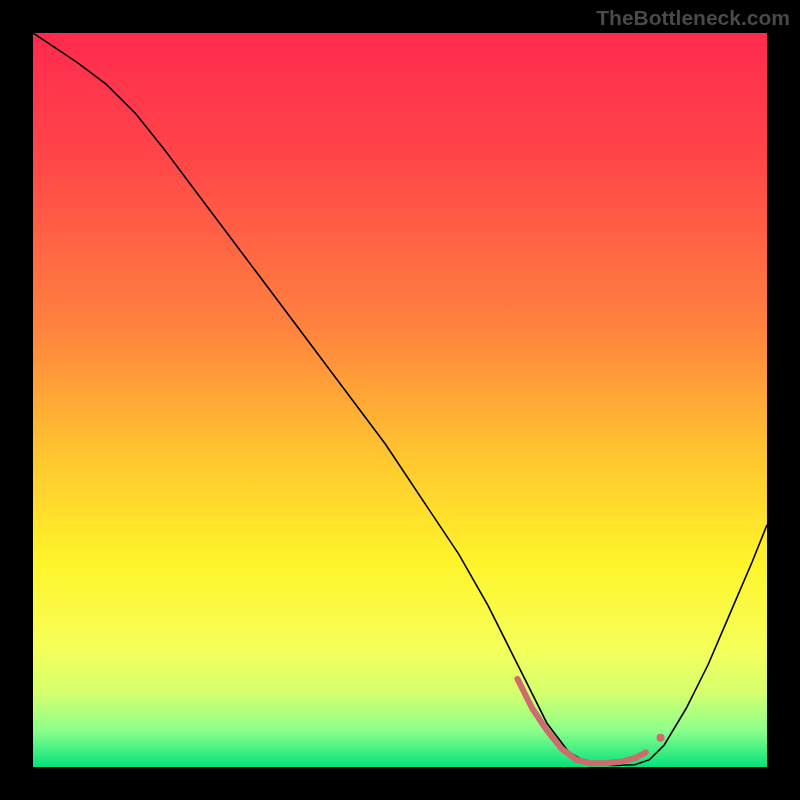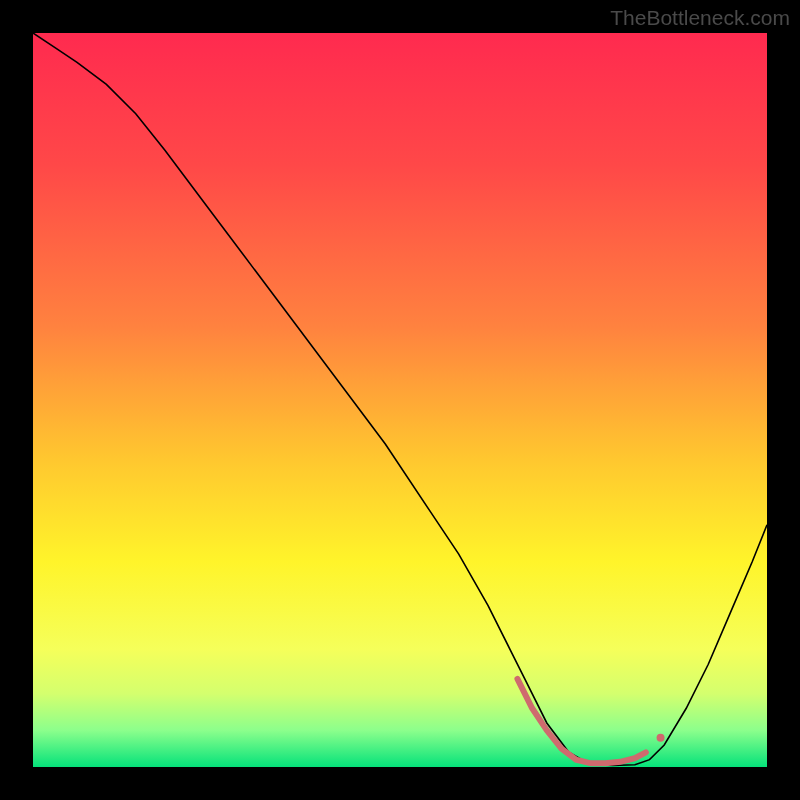--- a/index.html
+++ b/index.html
@@ -10,21 +10,21 @@
     position: relative;
     font-family: Arial, sans-serif;
     overflow: hidden;
   }
   .watermark {
     position: absolute;
     top: 6px;
     right: 10px;
     color: #4a4a4a;
     font-size: 21px;
-    font-weight: 400;
+    font-weight: 700;
     z-index: 10;
   }
   .plot-area {
     position: absolute;
     left: 33px;
     top: 33px;
     width: 734px;   
     height: 734px;  
     overflow: hidden;
   }

